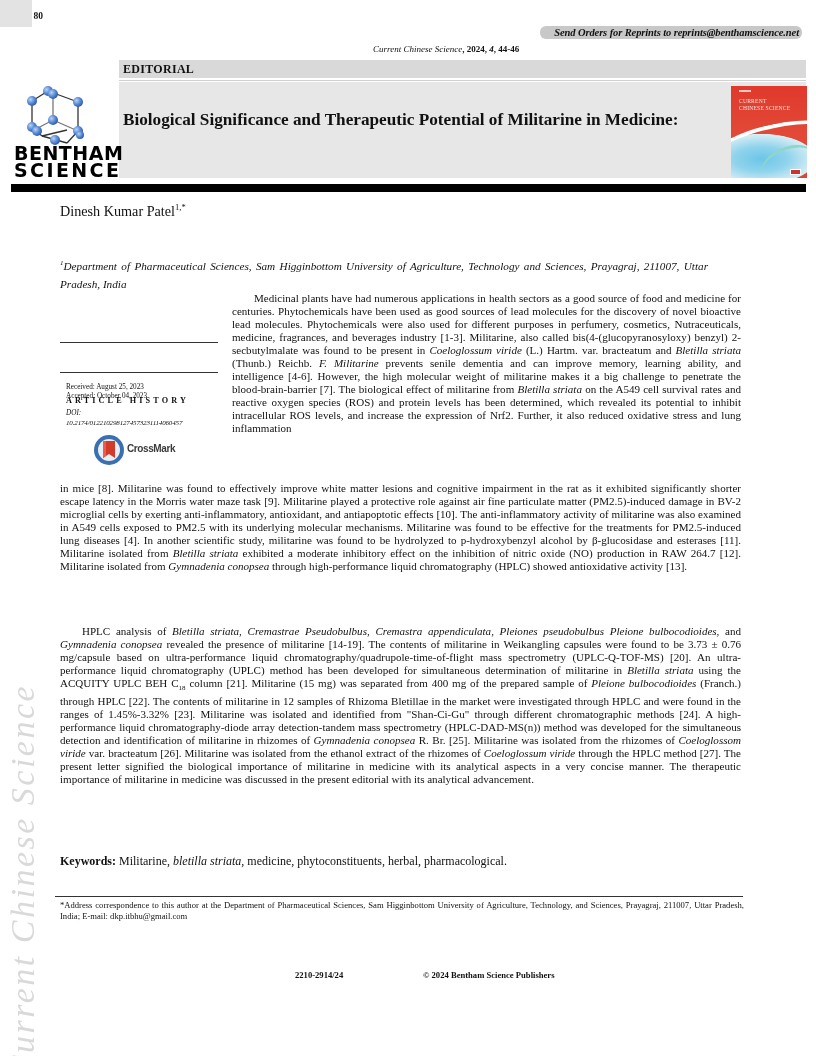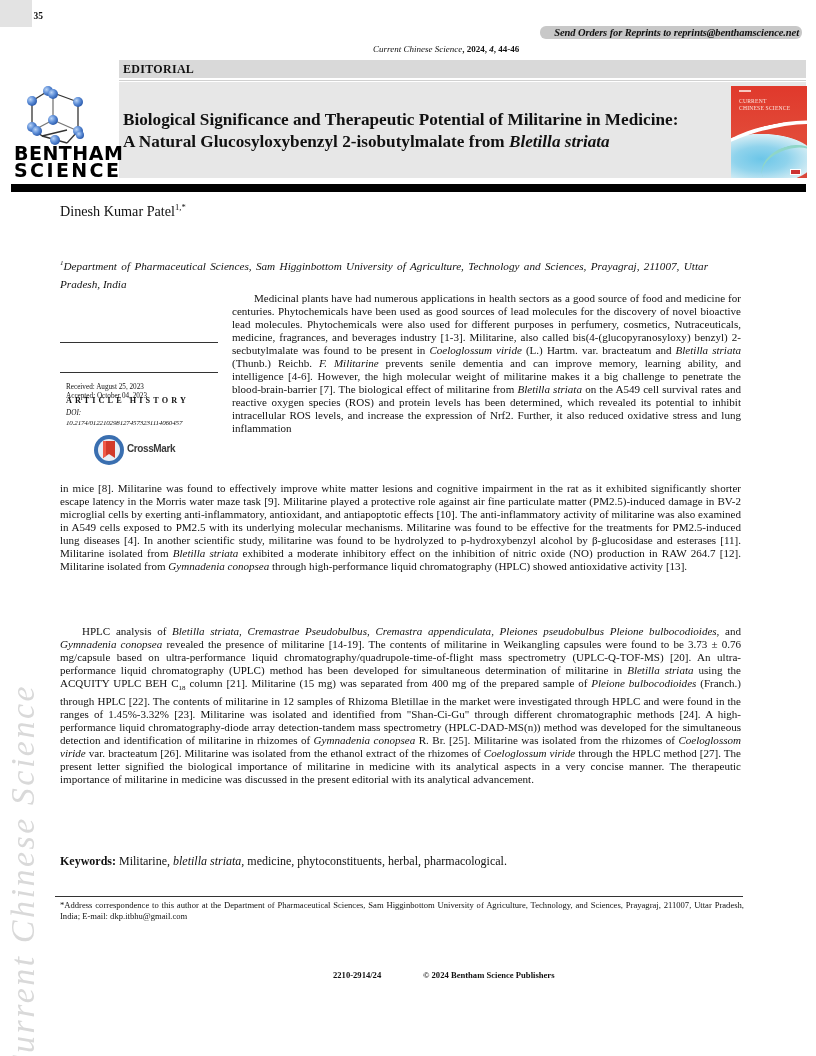--- a/index.html
+++ b/index.html
@@ -42,42 +42,41 @@
   .p1-wrap { left: 232px; top: 292px; width: 509px; }
   .p1-full { left: 60px; top: 482px; width: 681px; }
   .p2 { left: 60px; top: 625px; width: 681px; }
   .indent { text-indent: 22px; }
   .body-text i { font-style: italic; }
   .body-text sub { font-size: 7px; }
   .keywords { left: 60px; top: 854px; font-size: 12px; }
   .keywords b { font-weight: bold; }
   .fn-rule { left: 55px; top: 896px; width: 688px; height: 1px; background: #333; }
   .footnote { left: 60px; top: 900px; width: 684px; font-size: 8.6px; line-height: 11px; text-align: justify; }
-  .issn { left: 295px; top: 970px; font-weight: bold; font-size: 8.6px; margin-left: 38px; }
+  .issn { left: 295px; top: 970px; font-weight: bold; font-size: 8.6px; }
   .copyright { left: 423px; top: 970px; font-weight: bold; font-size: 8.6px; }
   .watermark { left: -177px; top: 862px; width: 400px; transform: rotate(-90deg); transform-origin: center; text-align: center; font-style: italic; font-size: 34px; color: #d9d9d9; letter-spacing: 2.5px; white-space: nowrap; }
 </style>
 </head>
 <body>
 
 <div class="abs pagenum-box"></div>
-<div class="abs pagenum"><span>35</span></div>
+<div class="abs pagenum"><span>80</span></div>
 
 <div class="abs reprints">Send Orders for Reprints to reprints@benthamscience.net</div>
 
 <div class="abs citation"><i>Current Chinese Science</i><b>, </b><b>2024</b><b>, </b><i style="font-weight:bold">4</i><b>, </b><b>44-46</b></div>
 
 <div class="abs editorial-bar"></div>
 <div class="abs editorial-label">EDITORIAL</div>
 <div class="abs editorial-underline"></div>
 
 <div class="abs title-bar"></div>
 <div class="abs title">
   <div>Biological Significance and Therapeutic Potential of Militarine in Medicine:</div>
-  <div><span>A Natural Glucosyloxybenzyl 2-isobutylmalate from </span><i>Bletilla striata</i></div>
 </div>
 
 <div class="abs cover">
   <div class="cover-top"></div>
   <div class="cover-txt">
     <div>CURRENT</div>
     <div>CHINESE SCIENCE</div>
   </div>
   <div class="cover-wave2"></div>
   <div class="cover-wave1"></div>

